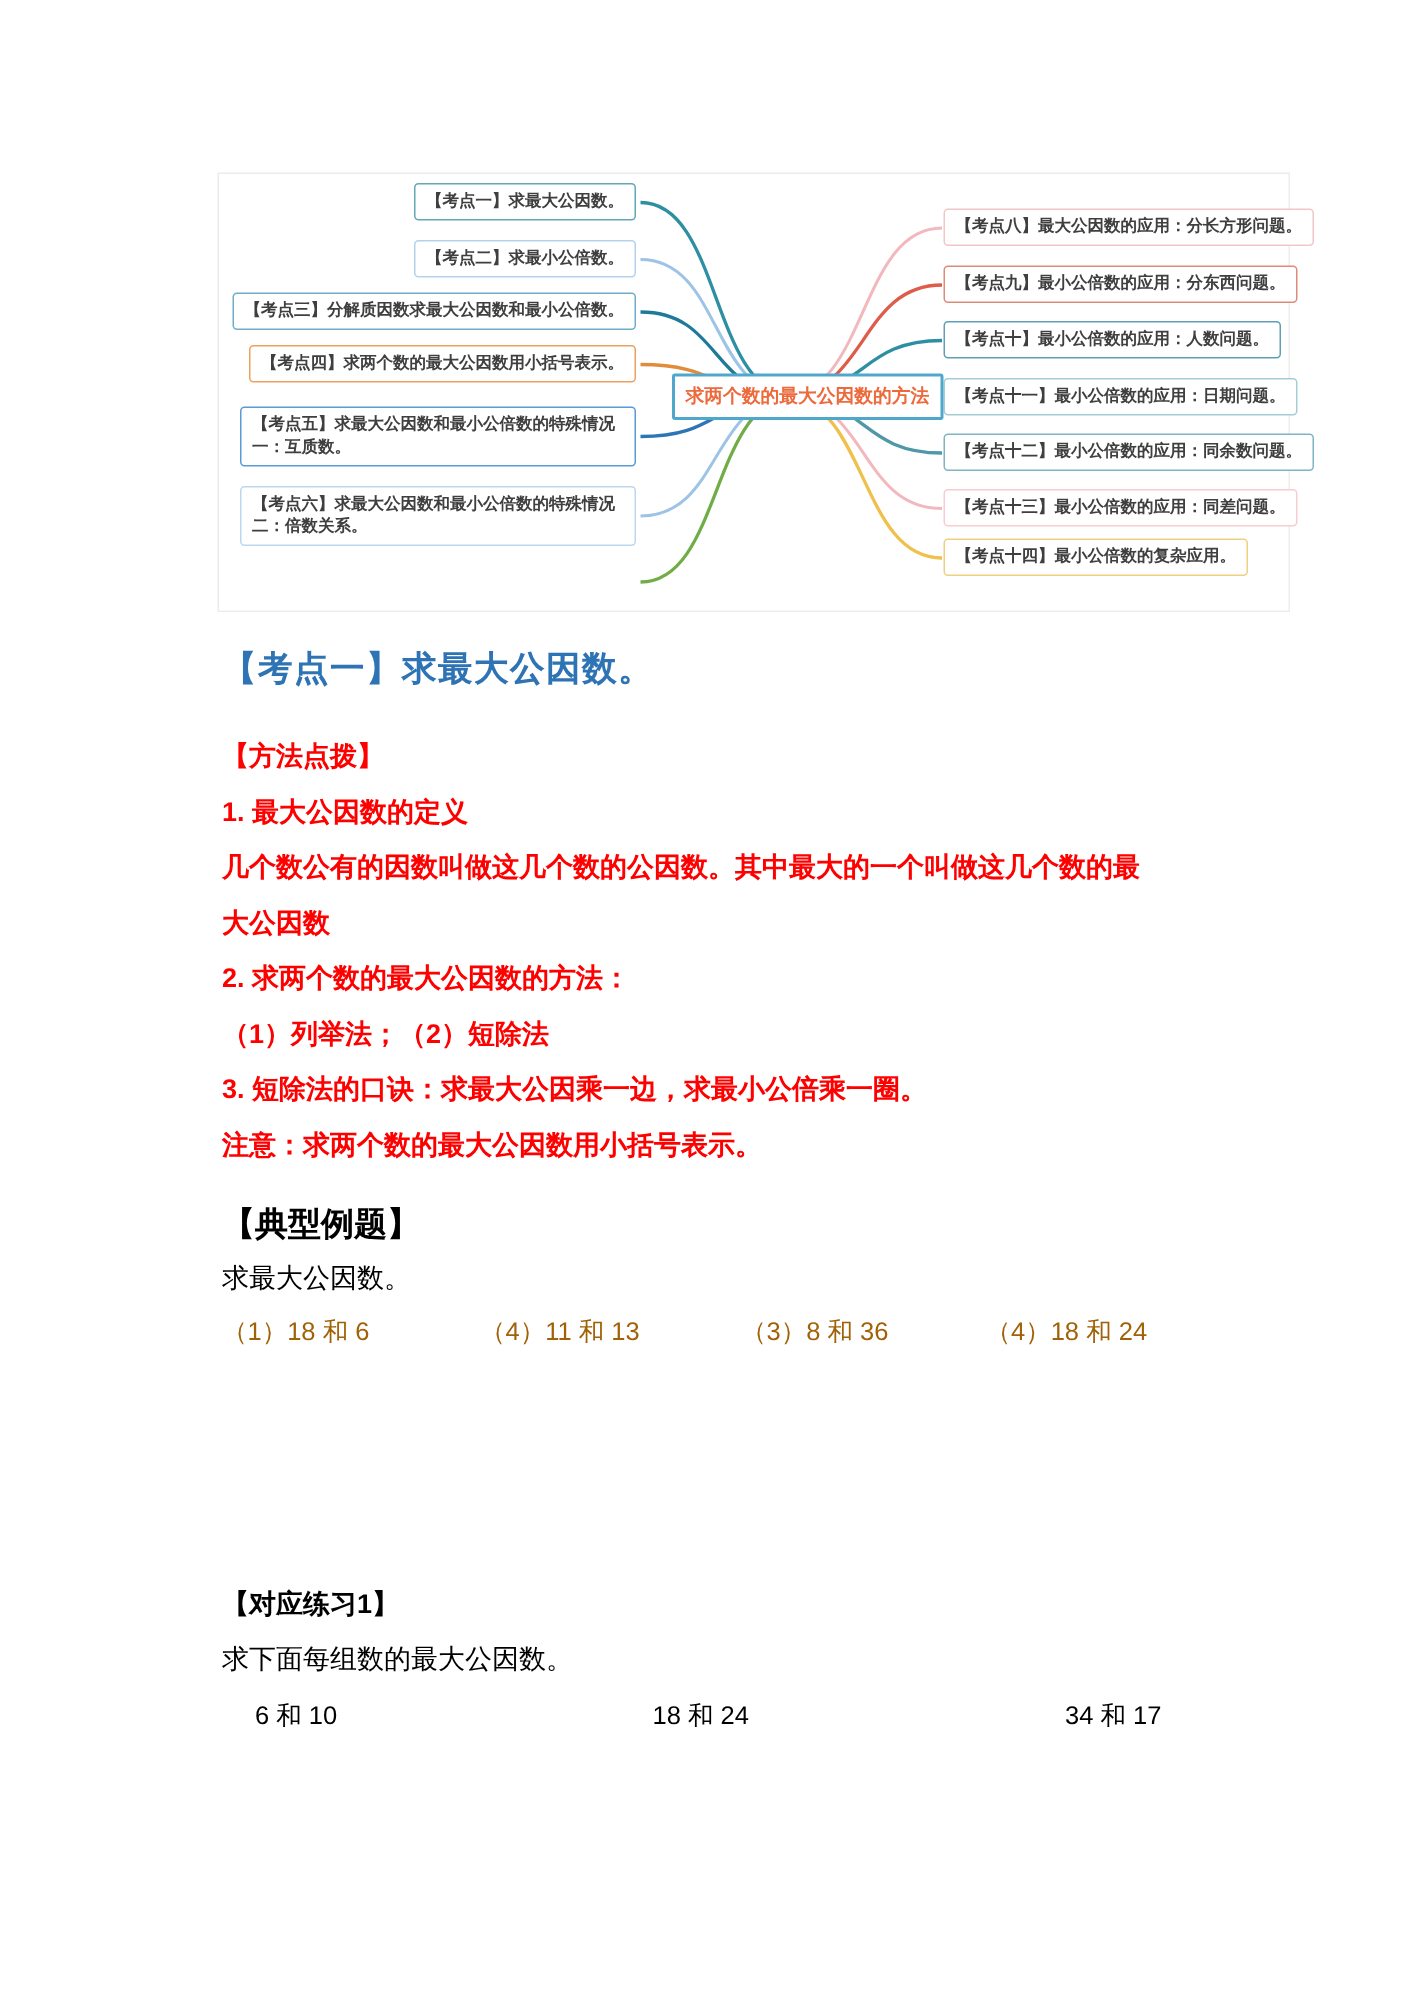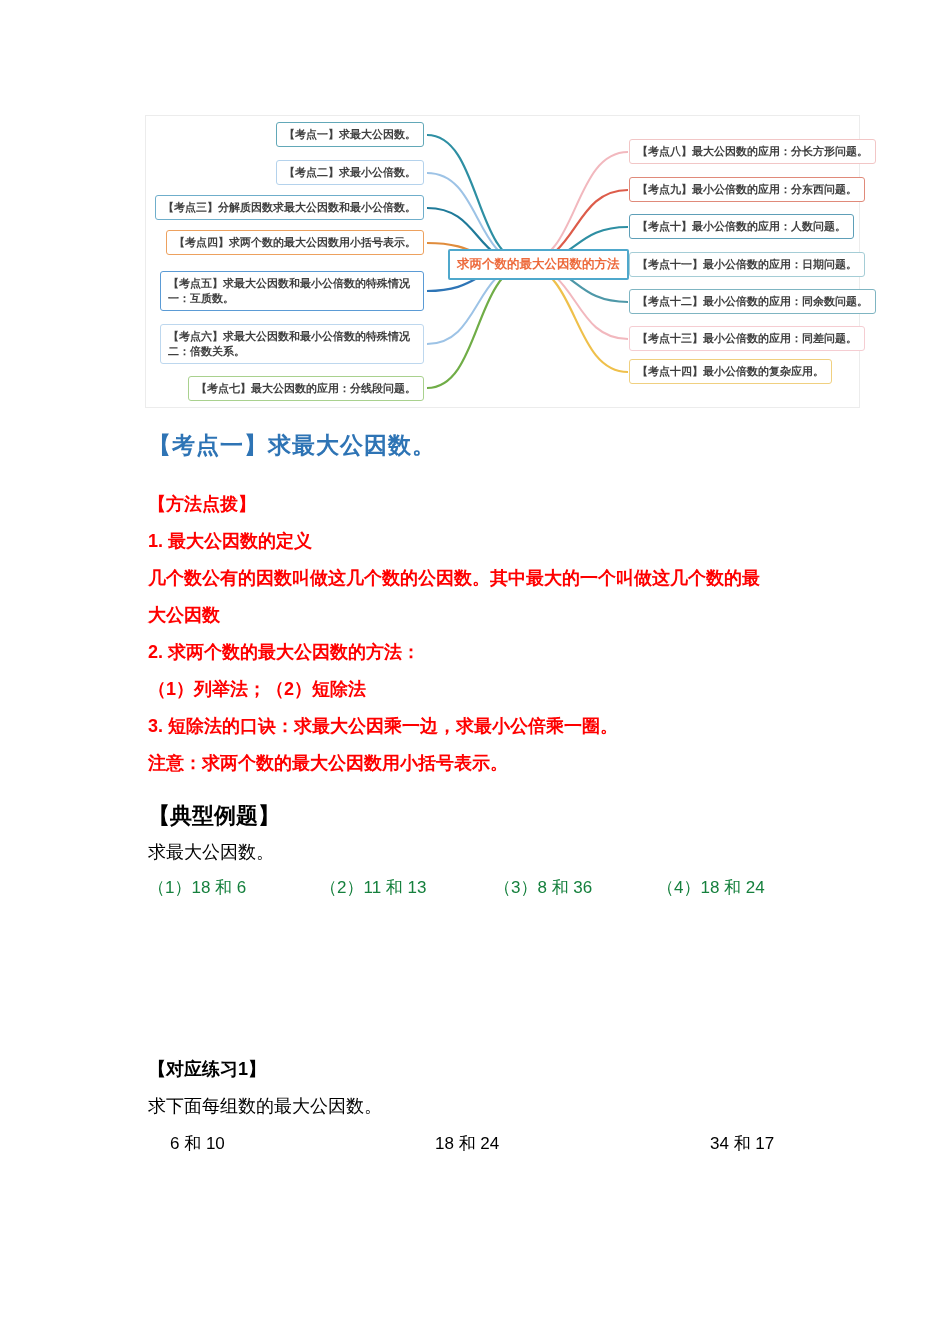--- a/index.html
+++ b/index.html
@@ -44,21 +44,21 @@
   .content { position: absolute; left: 148px; top: 430px; width: 680px; }
   .section-heading {
     font-size: 23px; font-weight: 700; color: #2E74B5;
     line-height: 30px; letter-spacing: 1px;
     margin-bottom: 26px;
   }
   .red-line  { color: #FE0000; font-weight: 700; font-size: 18px; line-height: 37px; }
   .blk-bold  { color: #000000; font-weight: 700; font-size: 22px; line-height: 36px; margin-top: 16px; }
   .blk       { color: #000; font-size: 18px; line-height: 36px; }
   .ex-row { position: relative; height: 36px; font-size: 17px; }
-  .ex-row span { position: absolute; top: 0; line-height: 36px; color: #15803d; }
+  .ex-row span { position: absolute; top: 0; line-height: 36px; color: #a16207; }
   .ex-item-0 { left: 0; }
   .ex-item-1 { left: 172px; }
   .ex-item-2 { left: 346px; }
   .ex-item-3 { left: 509px; }
   .big-spacer { height: 145px; }
   .pr-title { color: #000; font-weight: 700; font-size: 18px; line-height: 37px; }
   .pr-prompt { color: #000; font-size: 18px; line-height: 37px; }
   .pr-row { position: relative; height: 37px; font-size: 17px; margin-left: 22px; }
   .pr-row span { position: absolute; top: 0; line-height: 37px; color: #000; }
   .pr-item-0 { left: 0; }
@@ -88,21 +88,20 @@
     <path d="M380 148 C 432 152, 428 223, 482 223" stroke="#F2B8BE" stroke-width="2"></path>
     <path d="M380 148 C 432 155, 428 256, 482 256" stroke="#EFC04B" stroke-width="2.2"></path>
   </svg>
 
   <div class="mm-node" style="right:435px; top:6px;   border-color:#62A8B8;">【考点一】求最大公因数。</div>
   <div class="mm-node" style="right:435px; top:44px;  border-color:#B4D2EC;">【考点二】求最小公倍数。</div>
   <div class="mm-node" style="right:435px; top:79px;  border-color:#6FAECB;">【考点三】分解质因数求最大公因数和最小公倍数。</div>
   <div class="mm-node" style="right:435px; top:114px; border-color:#EDA15E;">【考点四】求两个数的最大公因数用小括号表示。</div>
   <div class="mm-node wrap" style="right:435px; top:155px; border-color:#5B9BD5;">【考点五】求最大公因数和最小公倍数的特殊情况一：互质数。</div>
   <div class="mm-node wrap" style="right:435px; top:208px; border-color:#BDD7EE;">【考点六】求最大公因数和最小公倍数的特殊情况二：倍数关系。</div>
-  <div class="mm-node" style="right:435px; top:260px; border-color:#A9D18E;">【考点七】最大公因数的应用：分线段问题。</div>
 
   <div class="mm-center">求两个数的最大公因数的方法</div>
 
   <div class="mm-node" style="left:483px; top:23px;  border-color:#F2C6C6;">【考点八】最大公因数的应用：分长方形问题。</div>
   <div class="mm-node" style="left:483px; top:61px;  border-color:#E08A7A;">【考点九】最小公倍数的应用：分东西问题。</div>
   <div class="mm-node" style="left:483px; top:98px;  border-color:#5E9FB8;">【考点十】最小公倍数的应用：人数问题。</div>
   <div class="mm-node" style="left:483px; top:136px; border-color:#A5CDD6;">【考点十一】最小公倍数的应用：日期问题。</div>
   <div class="mm-node" style="left:483px; top:173px; border-color:#7FB5C2;">【考点十二】最小公倍数的应用：同余数问题。</div>
   <div class="mm-node" style="left:483px; top:210px; border-color:#F5CDD2;">【考点十三】最小公倍数的应用：同差问题。</div>
   <div class="mm-node" style="left:483px; top:243px; border-color:#F0D080;">【考点十四】最小公倍数的复杂应用。</div>
@@ -119,21 +118,21 @@
   <div class="red-line">2. 求两个数的最大公因数的方法：</div>
   <div class="red-line">（1）列举法；（2）短除法</div>
   <div class="red-line">3. 短除法的口诀：求最大公因乘一边，求最小公倍乘一圈。</div>
   <div class="red-line">注意：求两个数的最大公因数用小括号表示。</div>
 
   <div class="blk-bold">【典型例题】</div>
   <div class="blk">求最大公因数。</div>
 
   <div class="ex-row">
     <span class="ex-item-0">（1）18 和 6</span>
-    <span class="ex-item-1">（2）11 和 13</span>
+    <span class="ex-item-1">（4）11 和 13</span>
     <span class="ex-item-2">（3）8 和 36</span>
     <span class="ex-item-3">（4）18 和 24</span>
   </div>
 
   <div class="big-spacer"></div>
 
   <div class="pr-title">【对应练习1】</div>
   <div class="pr-prompt">求下面每组数的最大公因数。</div>
 
   <div class="pr-row">

